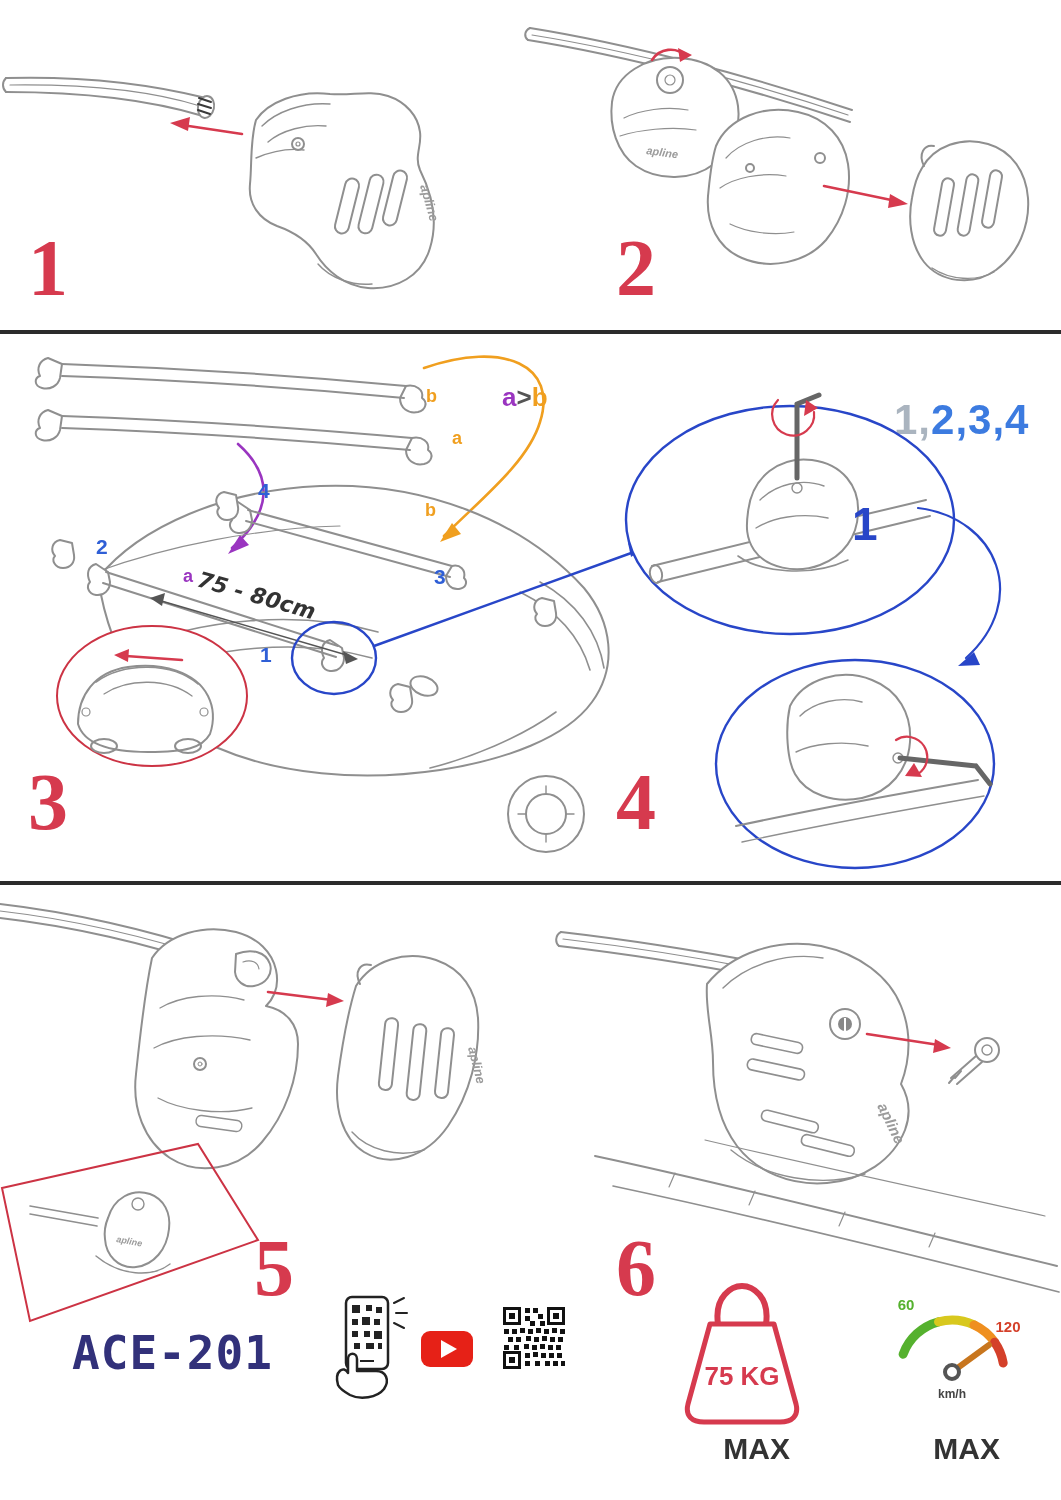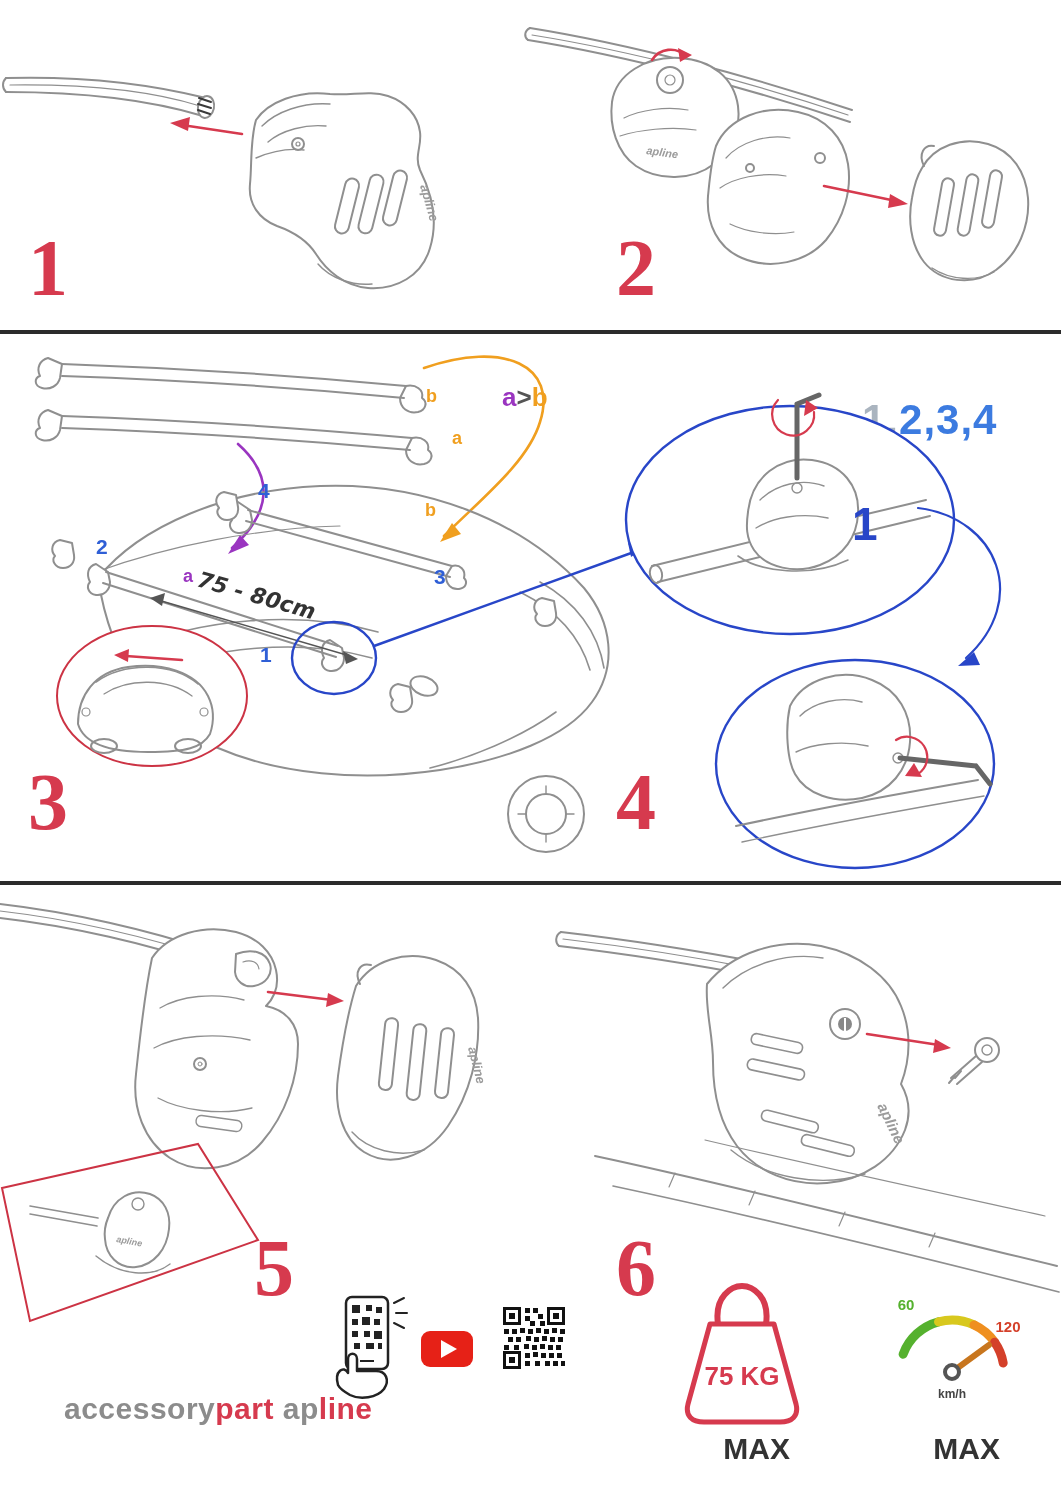--- a/index.html
+++ b/index.html
@@ -1,21 +1,21 @@
 <!DOCTYPE html>
 <html><head>
 <meta charset="utf-8">
 <style>
   html,body{margin:0;padding:0;background:#fff;}
   .page{position:relative;width:1061px;height:1500px;background:#fff;overflow:hidden;
         font-family:"Liberation Sans",sans-serif;}
   .abs{position:absolute;}
   .divider{position:absolute;left:0;width:1061px;height:4px;background:#2b2b2b;}
   .stepnum{position:absolute;font:bold 80px "Liberation Serif",serif;color:#d63a4e;line-height:1;}
-  .seq{position:absolute;font:bold 42px "Liberation Sans",sans-serif;letter-spacing:1px;}
+  .seq{position:absolute;font:bold 42px "Liberation Sans",sans-serif;letter-spacing:1px;margin-left:32px;}
   .seq .g{color:#aab4bf;} .seq .b{color:#3c7be0;}
   .model{position:absolute;font:bold 46px "DejaVu Sans Mono",monospace;color:#32317a;letter-spacing:1px;}
   .brandline{position:absolute;font:bold 30px "Liberation Sans",sans-serif;letter-spacing:0.5px;}
   .brandline .gray{color:#8c8c8c;} .brandline .red{color:#d63a4e;}
   .maxlbl{position:absolute;width:96px;text-align:right;font:bold 30px "Liberation Sans",sans-serif;color:#333;}
   
   .sk{stroke:#8f8f8f;stroke-width:2;fill:none;stroke-linecap:round;stroke-linejoin:round;}
   .skf{stroke:#8f8f8f;stroke-width:2;fill:#fff;stroke-linecap:round;stroke-linejoin:round;}
   .red-line{stroke:#d63a4e;stroke-width:2.6;fill:none;stroke-linecap:round;}
   .red-fill{fill:#d63a4e;stroke:none;}
@@ -313,21 +313,21 @@
     </g>
     <g>
       <path class="sk" d="M40,268 C190,300 360,344 502,378"></path>
       <path class="sk" style="stroke-width:1.6" d="M58,298 C208,330 378,372 504,404"></path>
       <path class="sk" style="stroke-width:1.2" d="M150,252 C260,278 390,306 490,328"></path>
       <path class="sk" style="stroke-width:1.2" d="M120,285 l-6,14 M200,303 l-6,14 M290,324 l-6,14 M380,345 l-6,14"></path>
     </g>
   </svg>
   <div class="stepnum" style="left:616px;top:1228px">6</div>
 
-  <div class="brandline" style="left:64px;top:1392px"><span class="gray">accessory</span><span class="red">part</span><span class="gray">&nbsp;</span><span class="gray">ap</span><span class="red">line</span></div>
+  <div class="model" style="left:72px;top:1326px">ACE-201</div>
 
   <svg class="abs" style="left:320px;top:1293px" width="92" height="108" viewBox="0 0 92 108">
     <rect x="26" y="4" width="42" height="72" rx="6" style="fill:#fff;stroke:#222;stroke-width:2.5"></rect>
     <path fill="#222" d="M32 12h8v8h-8z M46 12h6v6h-6z M56 14h6v6h-6z M32 26h6v6h-6z M42 24h8v8h-8z M54 26h6v6h-6z M32 38h6v6h-6z M44 38h6v6h-6z M54 38h8v8h-8z M34 50h6v6h-6z M46 50h8v6h-8z M58 50h4v6h-4z"></path>
     <path d="M40,68 h14" style="stroke:#222;stroke-width:2;fill:none"></path>
     <path d="M74,10 l10,-5 M76,20 h11 M74,30 l10,5" style="stroke:#222;stroke-width:2;fill:none;stroke-linecap:round"></path>
     <path d="M18,92 C14,78 24,72 28,80 L28,66 C28,59 37,59 37,66 L37,78 L56,78 C66,78 70,87 64,96 C57,105 40,107 30,102 C23,98 20,96 18,92 Z" style="fill:#fff;stroke:#222;stroke-width:2.5;stroke-linejoin:round"></path>
   </svg>
 
   <svg class="abs" style="left:420px;top:1330px" width="54" height="38" viewBox="0 0 54 38">

